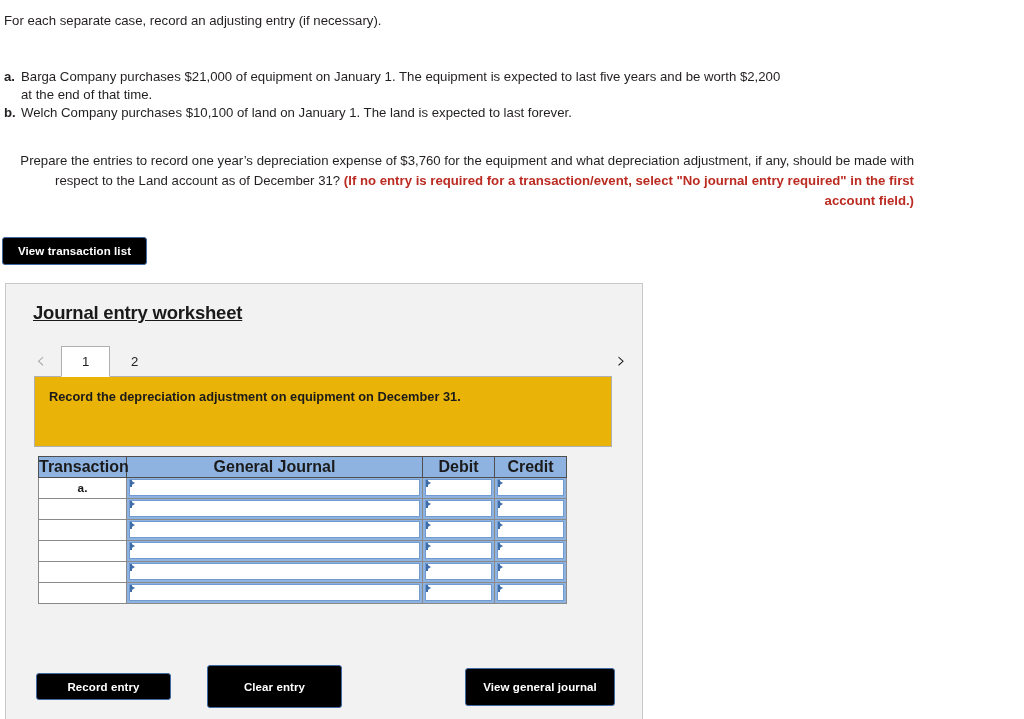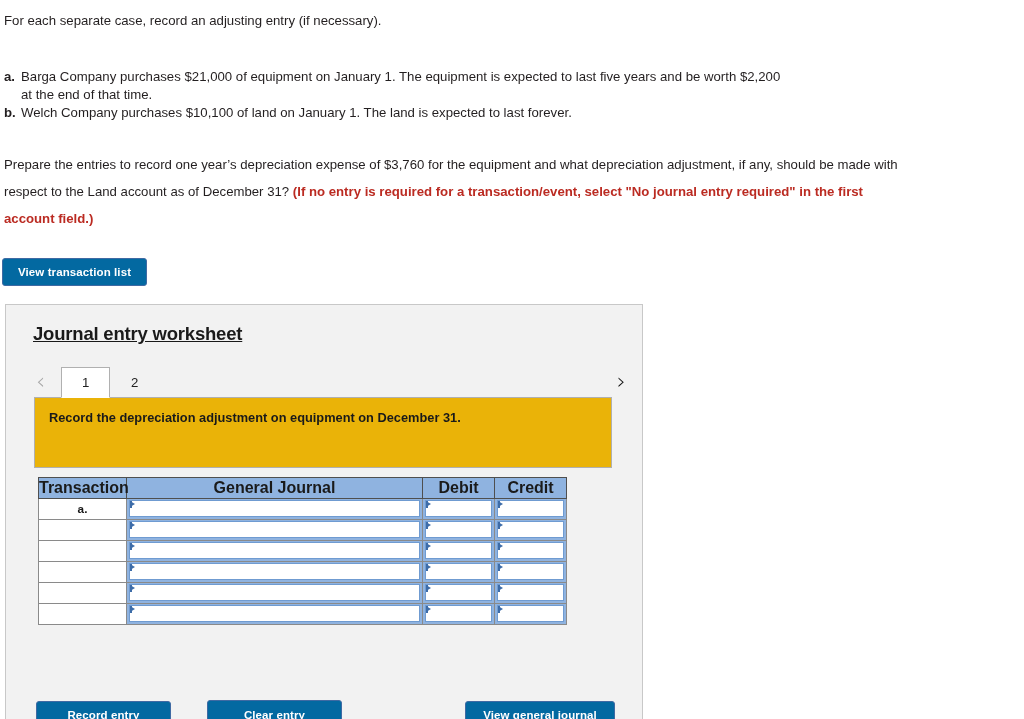--- a/index.html
+++ b/index.html
@@ -45,35 +45,36 @@
   }
   .case-text { flex: 1 1 auto; max-width: 900px; }
   .case-cont {
     margin-left: 19px;
     line-height: 18px;
     font-size: 13.2px;
   }
   .ask {
     margin-top: 29px;
     margin-left: 2px;
-    line-height: 27px;
+    line-height: 20px;
     font-size: 13.2px;
     max-width: 910px;
+    text-align: right;
   }
   .redbold {
     color: #bb2b22;
     font-weight: bold;
   }
 
   
   .btn {
     display: inline-flex;
     align-items: center;
     justify-content: center;
-    background: #0369a1;
+    background: #000000;
     border: 1px solid #3f6aa3;
     border-radius: 3px;
     color: #ffffff;
     font-weight: bold;
     font-size: 11.5px;
     letter-spacing: .1px;
     cursor: pointer;
     user-select: none;
   }
   .btn-transaction-list {
@@ -245,22 +246,22 @@
   .ws-actions {
     position: absolute;
     left: 0;
     bottom: 15px;
     width: 100%;
     padding: 0 22px 0 30px;
     display: flex;
     align-items: center;
   }
   .btn-record { width: 135px; height: 27px; }
-  .btn-clear  { width: 135px; height: 29px; margin-left: 36px; }
-  .btn-viewgj { width: 150px; height: 27px; margin-left: auto; margin-right: 5px; }
+  .btn-clear  { width: 135px; height: 43px; margin-left: 36px; }
+  .btn-viewgj { width: 150px; height: 38px; margin-left: auto; margin-right: 5px; }
 </style>
 </head>
 <body>
 
 
 
 <div class="prompt-area">
 
   <p class="line-intro">For each separate case, record an adjusting entry (if necessary).</p>
 

